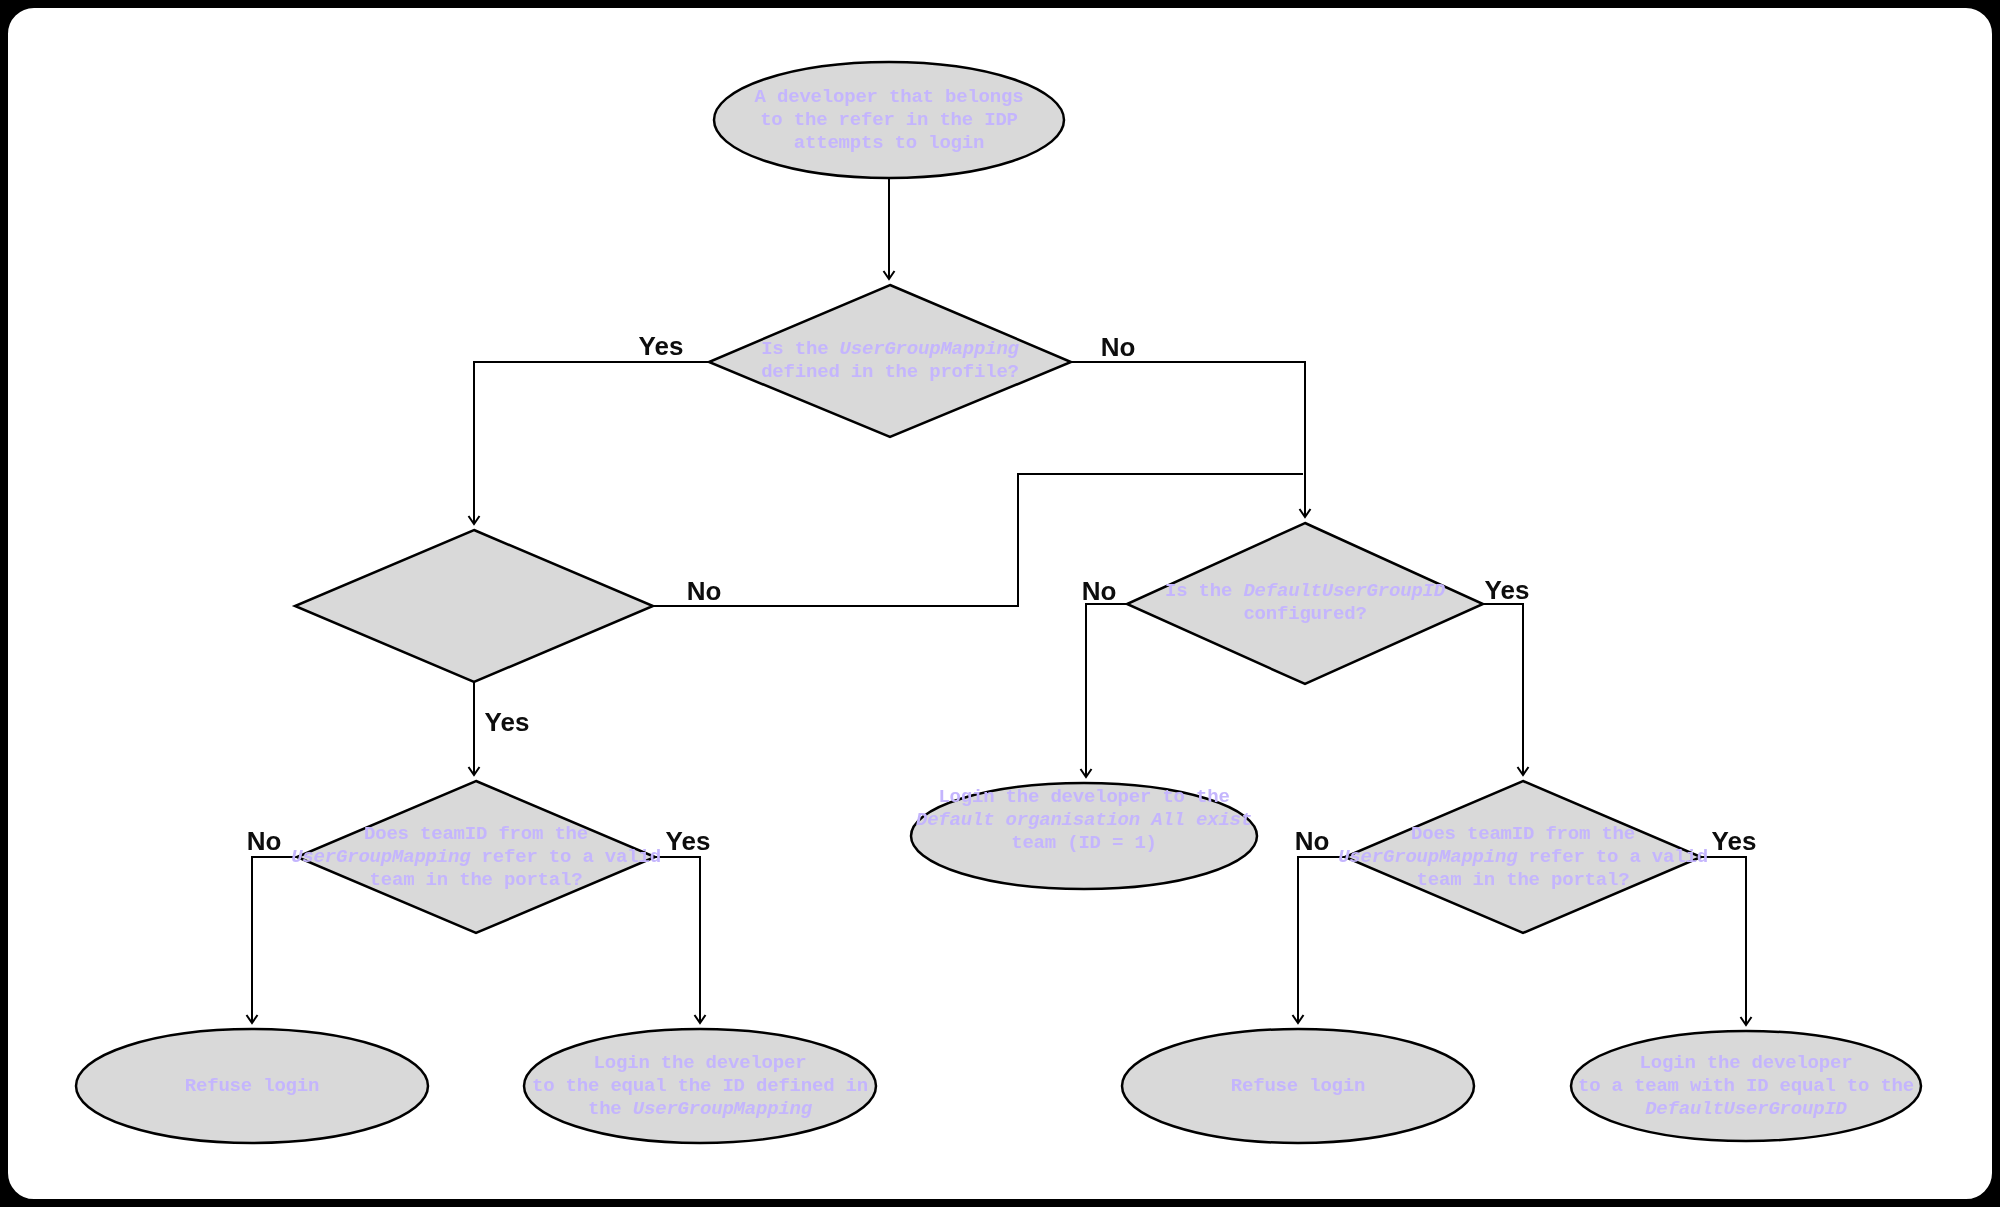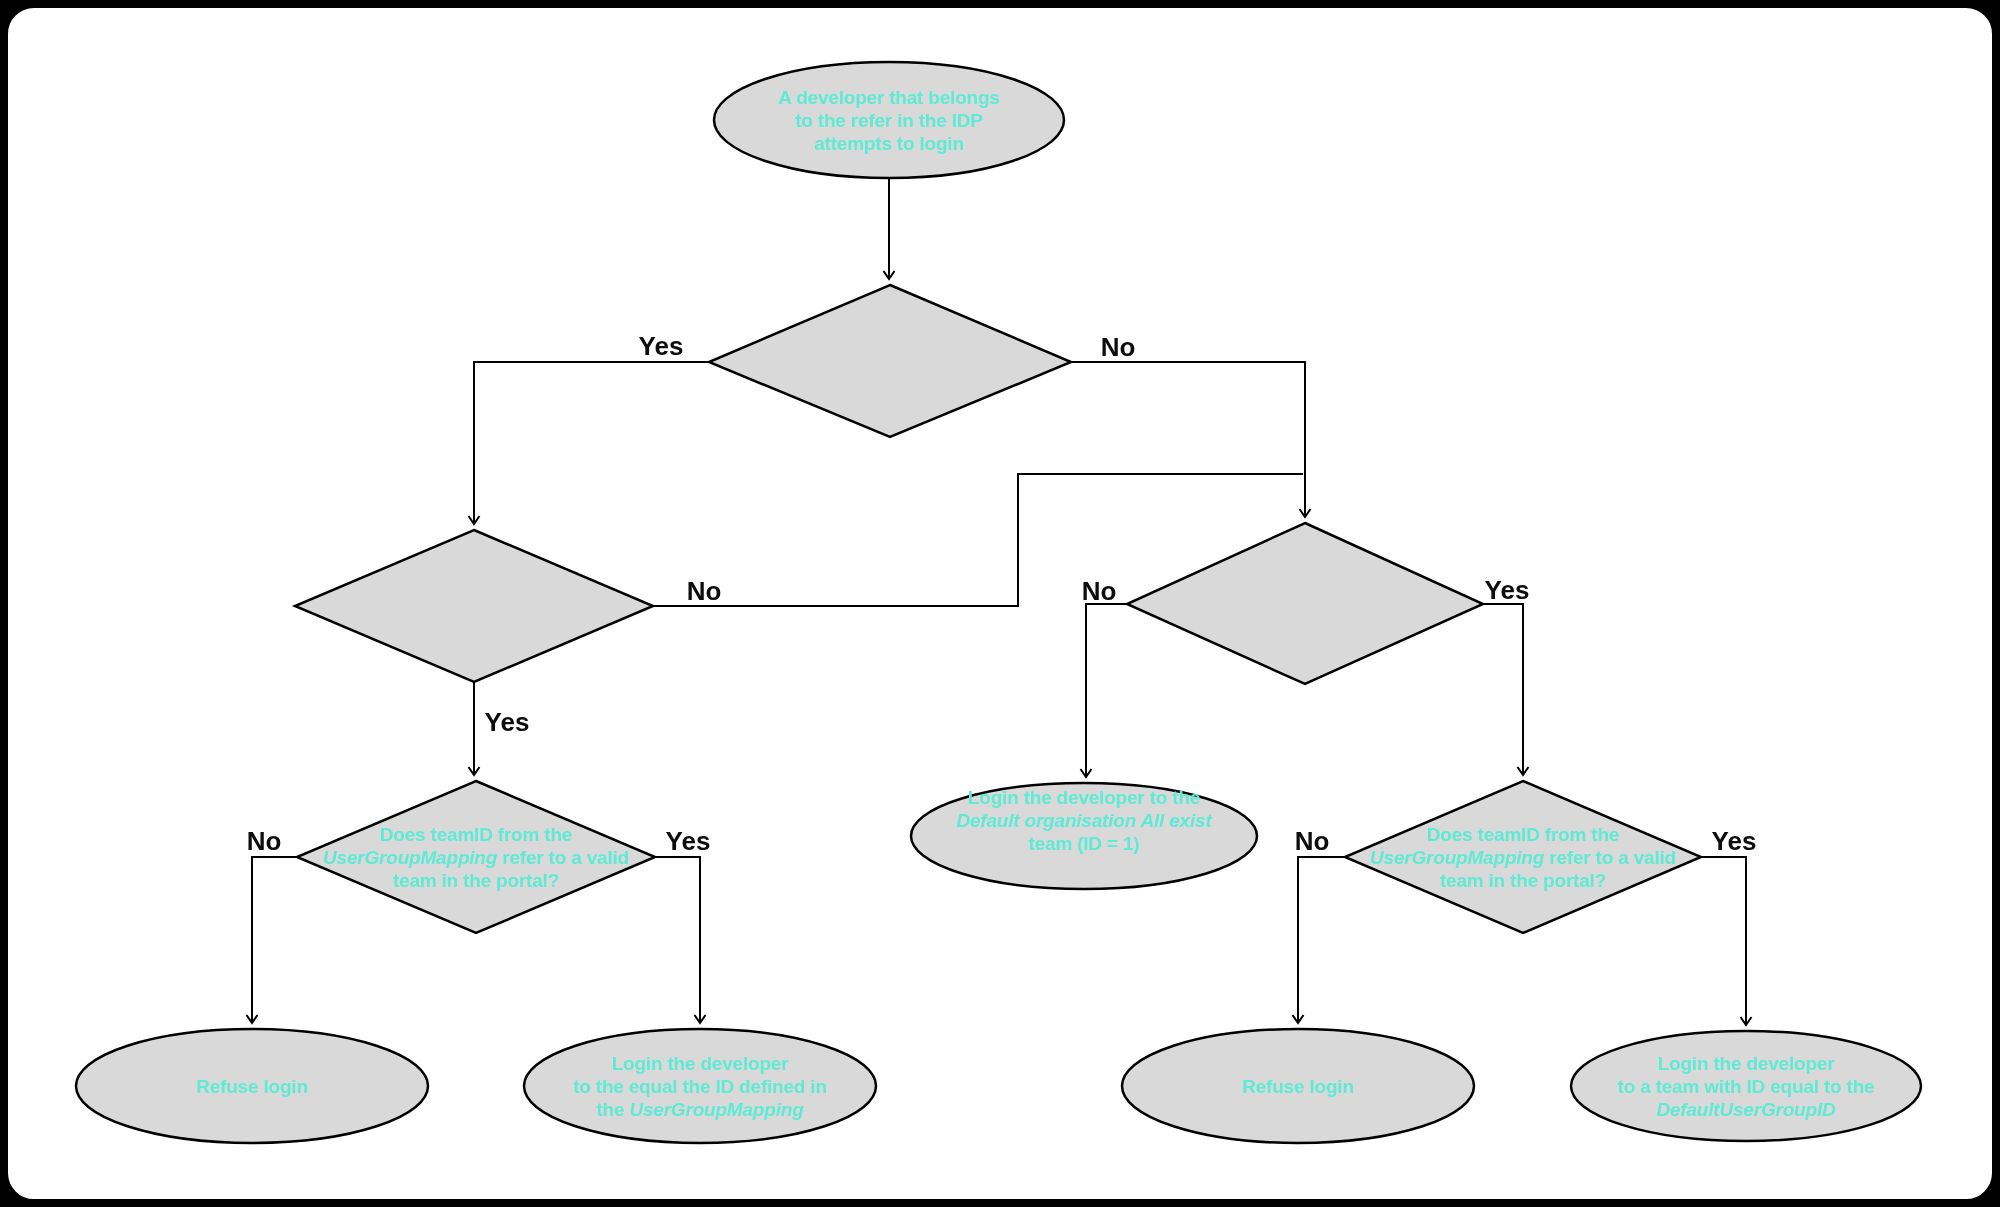--- a/index.html
+++ b/index.html
@@ -22,22 +22,23 @@
   .shape{fill:var(--node-fill,#d9d9d9);stroke:var(--node-stroke,#000);stroke-width:2.5;}
   .conn{fill:none;stroke:var(--line,#000);stroke-width:2;}
   .node-label{
     position:absolute;
     transform:translate(-50%,-50%);
     text-align:center;
     white-space:nowrap;
     font-size:19px;
     font-weight:600;
     line-height:23px;
-    color:#5eead4;
+    color:#c4b5fd;
     letter-spacing:-0.2px;
+    font-family:Liberation Mono, monospace;
   }
   .it{font-style:italic;}
   .edge-label{
     position:absolute;
     transform:translate(-50%,-50%);
     font-size:26px;
     font-weight:600;
     color:#0d0d0d;
     white-space:nowrap;
   }
@@ -80,22 +81,30 @@
     <ellipse class="shape" cx="1298" cy="1086" rx="176" ry="57"></ellipse>
     <ellipse class="shape" cx="1746" cy="1086" rx="175" ry="55"></ellipse>
   </svg>
 
   <div class="node-label" style="left:889px;top:120px">
     <div>A developer that belongs</div>
     <div>to the refer in the IDP</div>
     <div>attempts to login</div>
   </div>
 
+  <div class="node-label" style="left:890px;top:361px">
+    <div><span>Is the </span><span class="it">UserGroupMapping</span></div>
+    <div>defined in the profile?</div>
+  </div>
 
 
+  <div class="node-label" style="left:1305px;top:603px">
+    <div><span>Is the </span><span class="it">DefaultUserGroupID</span></div>
+    <div>configured?</div>
+  </div>
 
   <div class="node-label" style="left:476px;top:857px">
     <div>Does teamID from the</div>
     <div><span class="it">UserGroupMapping</span><span> refer to a valid</span></div>
     <div>team in the portal?</div>
   </div>
 
   <div class="node-label" style="left:1523px;top:857px">
     <div>Does teamID from the</div>
     <div><span class="it">UserGroupMapping</span><span> refer to a valid</span></div>

